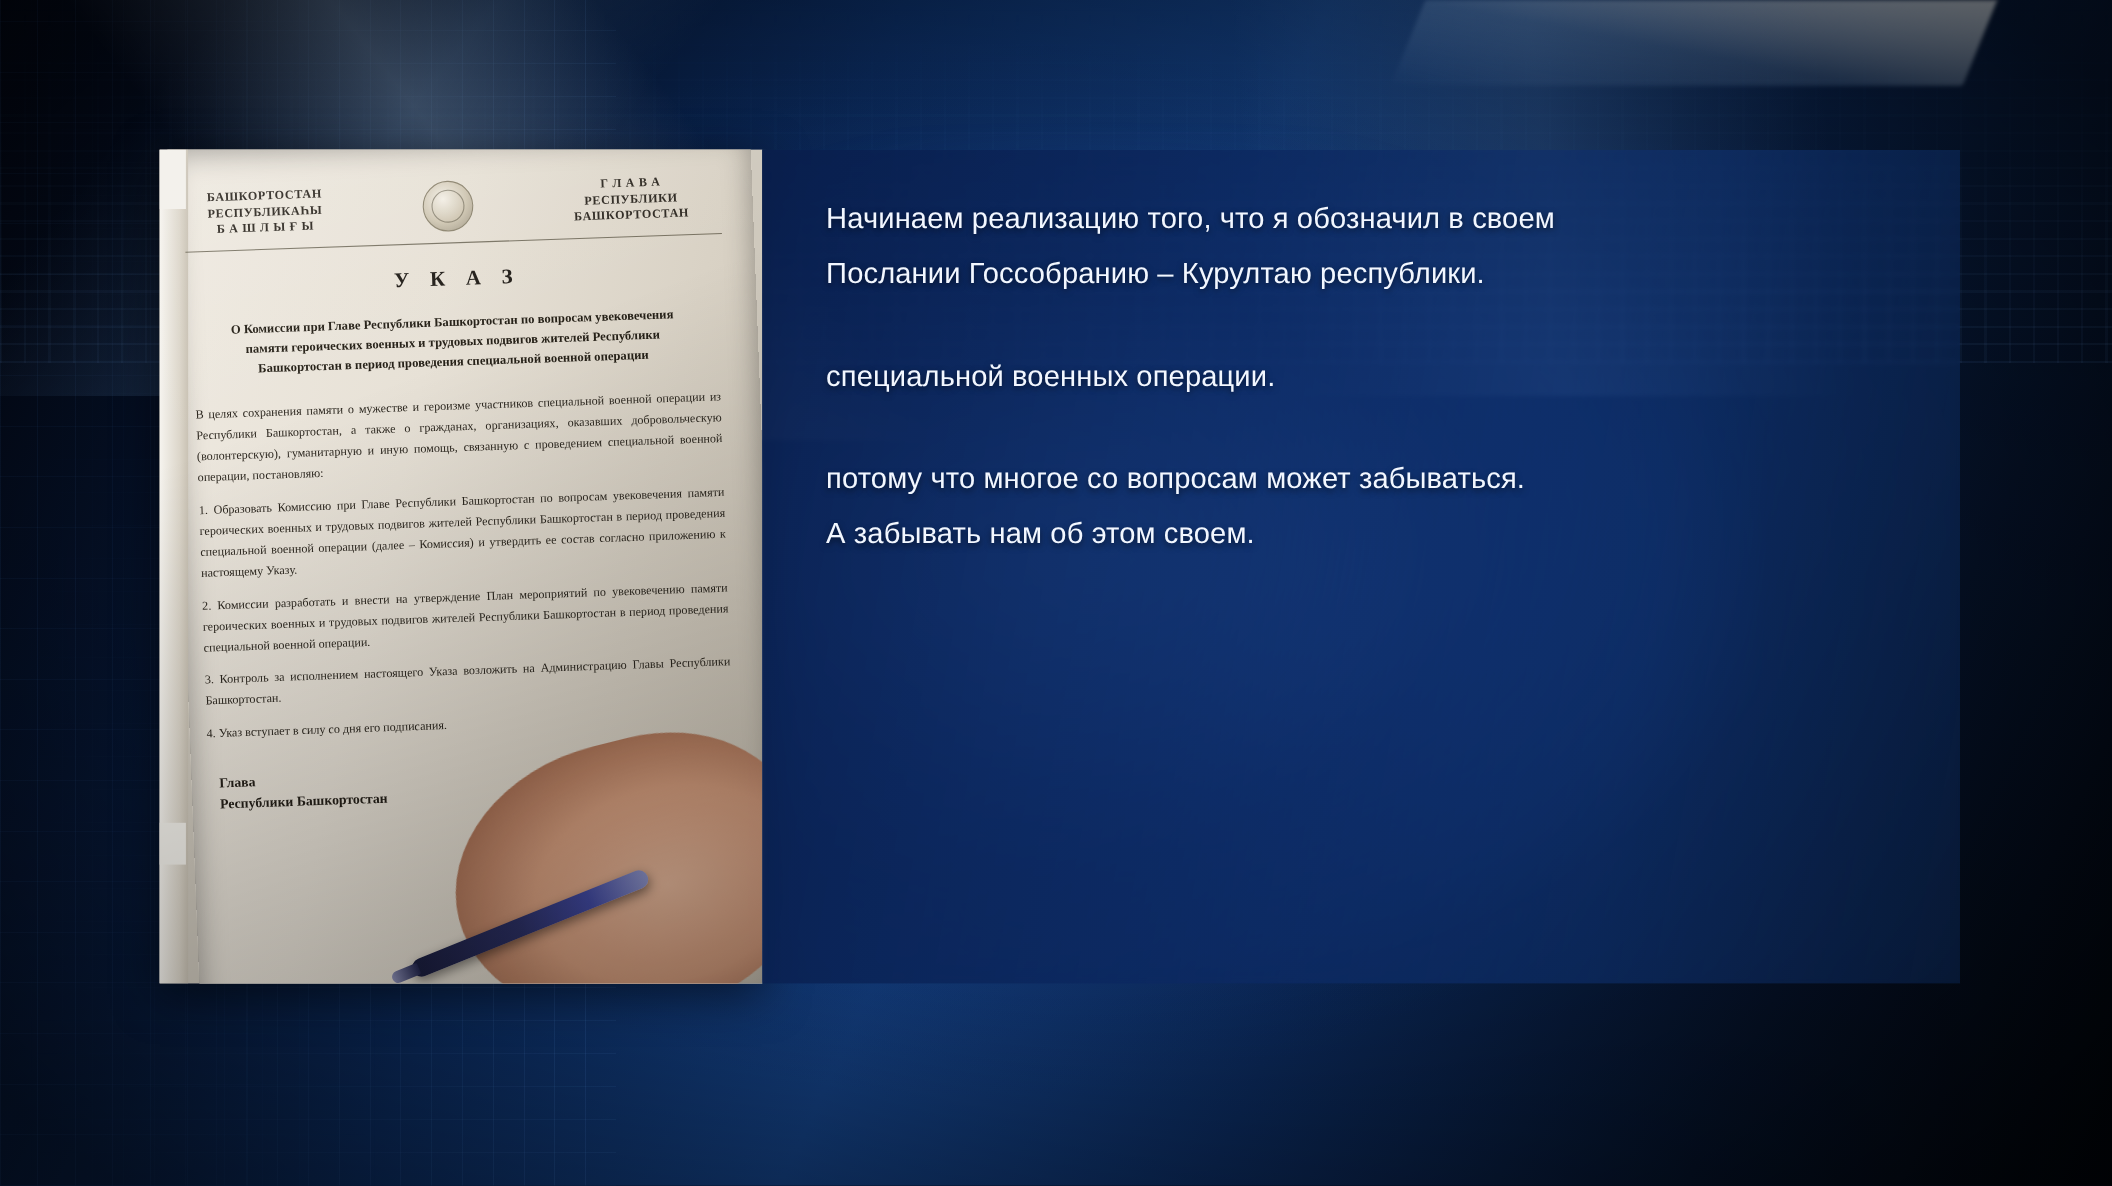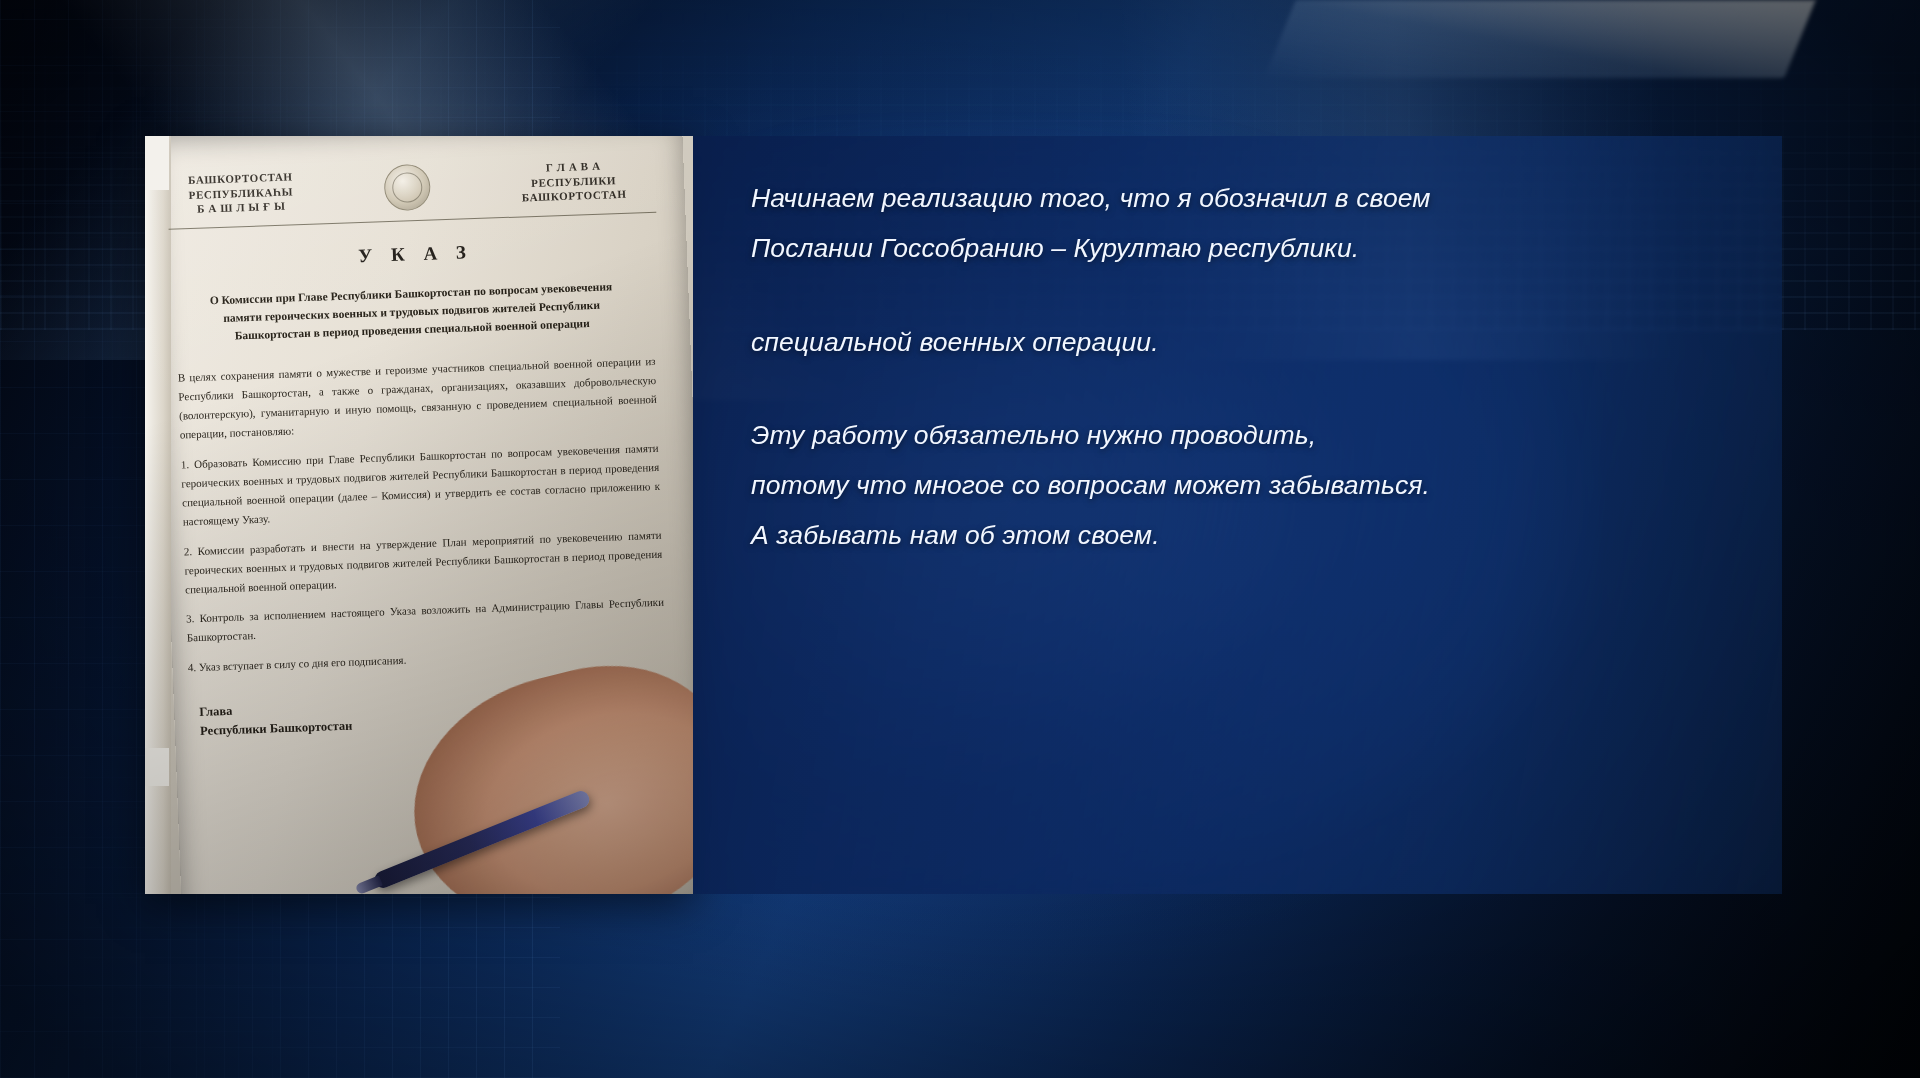--- a/index.html
+++ b/index.html
@@ -205,21 +205,20 @@
   .photo-notch-bottom { bottom: 108px; height: 38px; }
 
   
   #text-panel {
     position: relative;
     flex: 1 1 auto;
     padding: 38px 60px 30px 58px;
     background:
       linear-gradient(100deg, rgba(9,30,76,0.88) 0%, rgba(12,40,96,0.78) 38%, rgba(16,52,118,0.55) 72%, rgba(20,62,132,0.30) 100%);
     backdrop-filter: blur(2px);
-    font-style: italic;
   }
   .quote-block { margin-bottom: 44px; }
   .quote-block:last-child { margin-bottom: 0; }
   .quote-line {
     color: #f2f7ff;
     font-size: 26.5px;
     line-height: 1.88;
     letter-spacing: 0.1px;
     text-shadow: 0 2px 6px rgba(0,0,0,0.55);
     white-space: nowrap;
@@ -291,21 +290,20 @@
       <div class="quote-block">
         <div class="quote-line">Начинаем реализацию того, что я обозначил в своем</div>
         <div class="quote-line">Послании Госсобранию – Курултаю республики.</div>
       </div>
 
       <div class="quote-block">
         <div class="quote-line">специальной военных операции.</div>
       </div>
 
       <div class="quote-block">
-        <div class="quote-line">Эту работу обязательно нужно проводить,</div>
         <div class="quote-line">потому что многое со вопросам может забываться.</div>
         <div class="quote-line">А забывать нам об этом своем.</div>
       </div>
 
     </div>
 
   </div>
 </div>
 
 </body></html>

